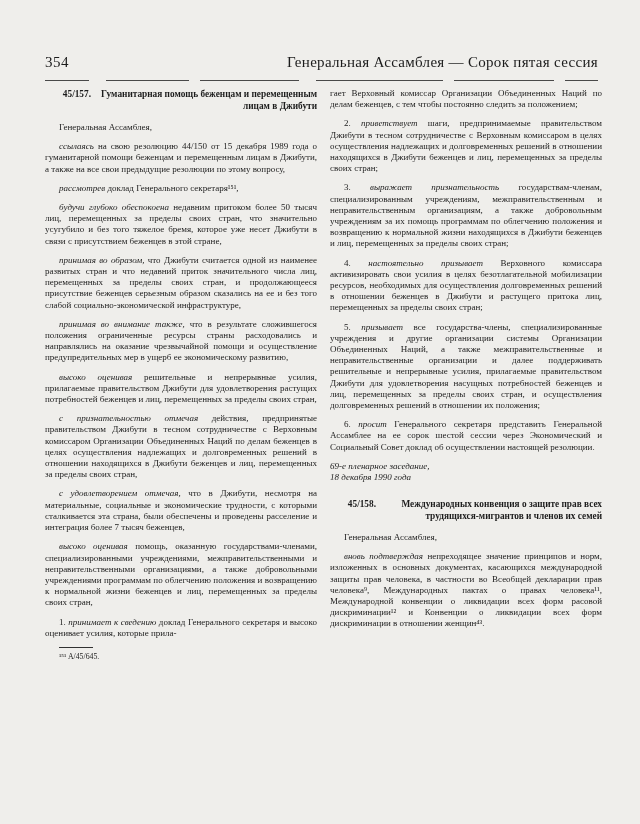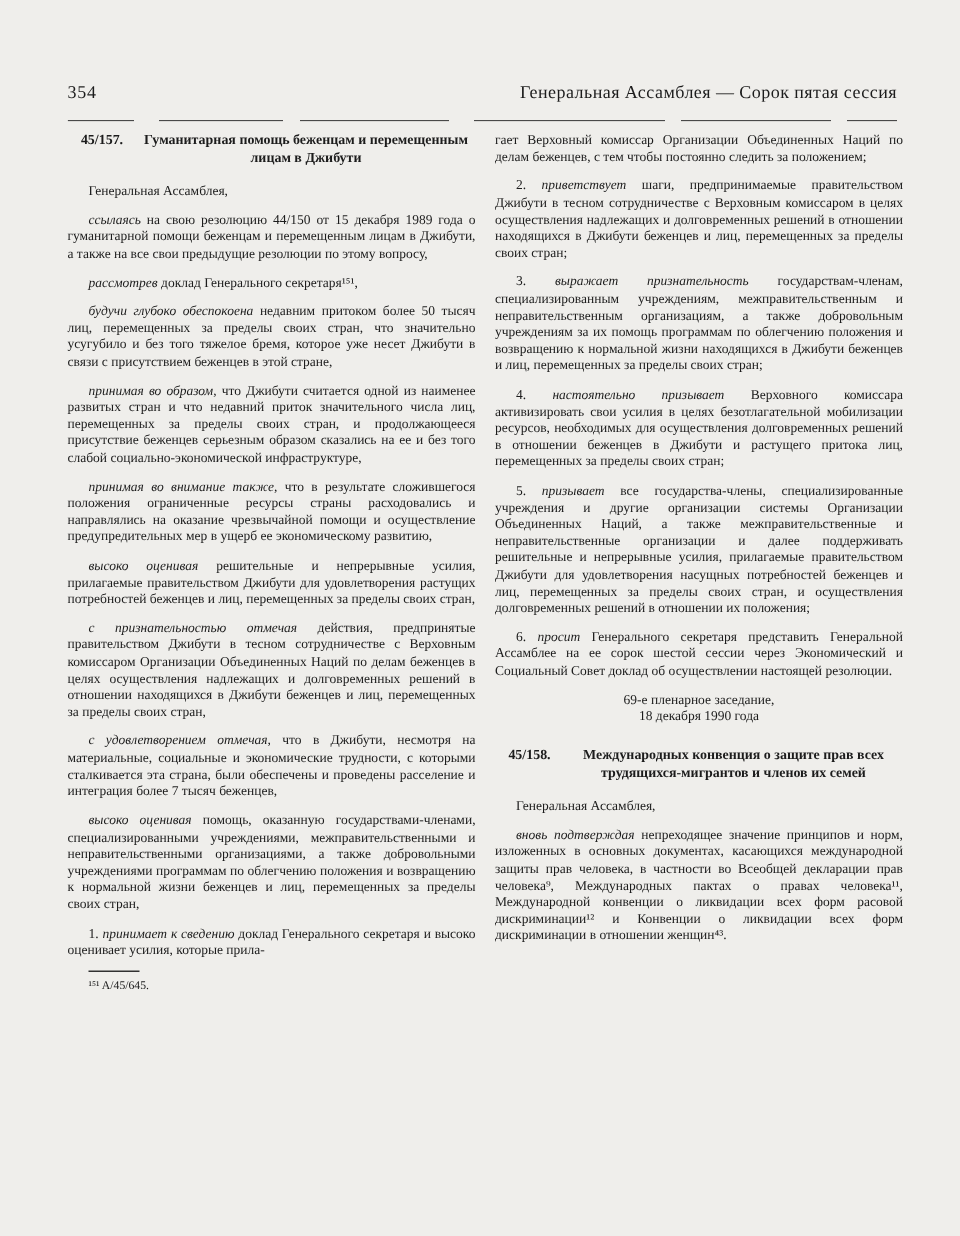--- a/index.html
+++ b/index.html
@@ -21,21 +21,21 @@
     inset: 0;
     filter: blur(0.25px) contrast(1.02);
   }
   
   .running-header {
     position: absolute;
     top: 54px;
     left: 45px;
     right: 42px;
     height: 18px;
-    font-size: 12px;
+    font-size: 15px;
   }
   .page-num {
     position: absolute;
     left: 0;
     top: 0;
     letter-spacing: 0.5px;
   }
   .running-title {
     position: absolute;
     left: 0;
@@ -65,35 +65,36 @@
   }
   .col-left  { left: 45px; }
   .col-right { left: 330px; width: 272px; }
 
   .res-heading {
     display: flex;
     margin-bottom: 10px;
     font-weight: bold;
     font-size: 9.3px;
     line-height: 12px;
-    text-align: center;
+    text-align: right;
   }
   .res-number {
     flex: 0 0 46px;
   }
   .res-title { flex: 1; }
 
   p { margin: 0 0 8px 0; text-indent: 14px; }
   .it { font-style: italic; }
   .opening { }
   .num { font-style: normal; }
   .cont { text-indent: 0; }
 
   .session {
-    text-align: center;
+    text-align: left;
+    font-style: italic;
     margin: 4px 0 14px 0;
     text-indent: 0;
   }
   .session div { line-height: 11.5px; }
 
   .footnote-block {
     margin-top: 2px;
     text-indent: 0;
   }
   .footnote-rule {

